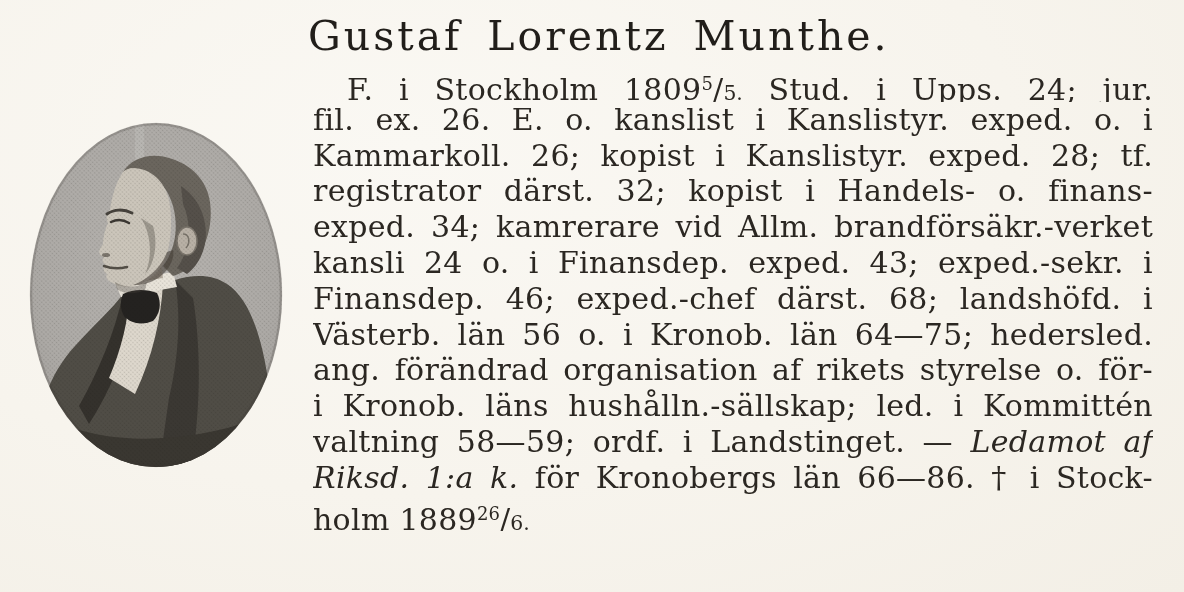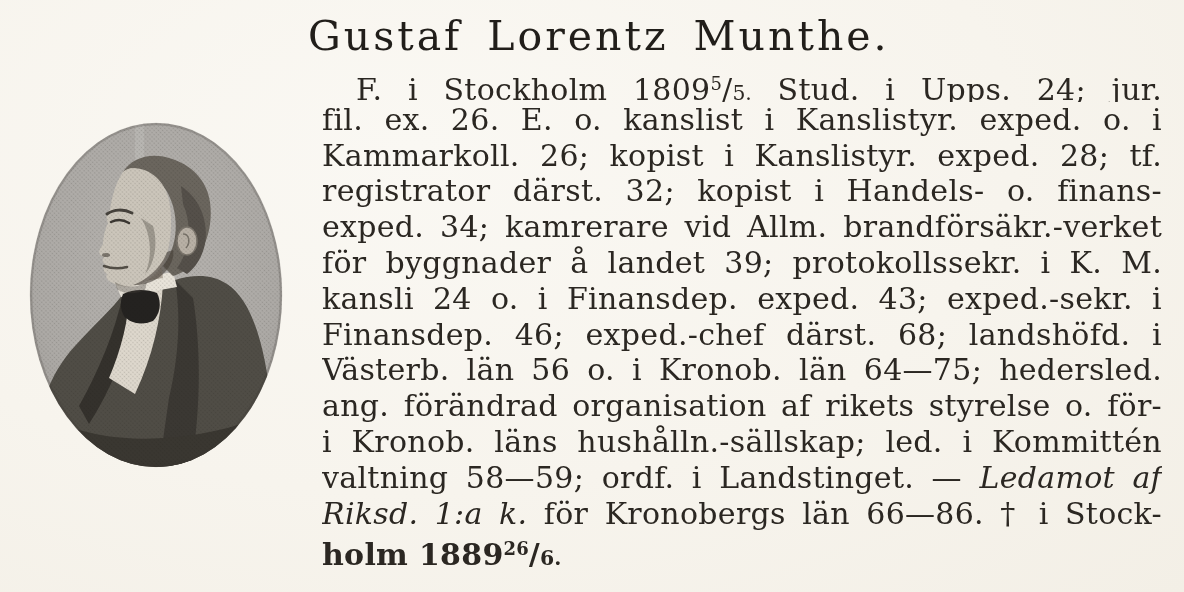--- a/index.html
+++ b/index.html
@@ -30,36 +30,36 @@
     font-size: 41px;
     letter-spacing: 3px;
     word-spacing: 9px;
     color: #211e1a;
     white-space: nowrap;
   }
 
   
   .bodytext {
     position: absolute;
-    left: 322px;
+    left: 313px;
     top: 66px;
     width: 840px;
     font-size: 30px;
     letter-spacing: 0.3px;
     color: #2b2722;
   }
   .line {
     height: 35.8px;
     line-height: 35.8px;
     text-align: justify;
     text-align-last: justify;
     overflow: hidden;
   }
   .line.indent { text-indent: 34px; }
-  .line.no-just { text-align: left; text-align-last: left; font-weight: bold; }
+  .line.no-just { text-align: left; text-align-last: left; }
   .seg-sup { font-size: 60%; vertical-align: 10px; letter-spacing: 0; }
   .seg-den { font-size: 68%; letter-spacing: 0; }
   .seg-it  { font-style: italic; }
 </style>
 </head>
 <body>
 
 <div class="page">
 
   <div class="portrait" role="img" aria-label="Oval halftone portrait photograph of Gustaf Lorentz Munthe: bust of a middle-aged man in profile facing left, high forehead, dark side hair and jaw whiskers, white shirt and collar with dark cravat, dark coat, on a gray vignette background">
@@ -139,21 +139,20 @@
   </div>
 
   <div class="title">Gustaf Lorentz Munthe.</div>
 
   <div class="bodytext">
       <div class="line indent"><span>F. i Stockholm 1809</span><span class="seg-sup">5</span><span>/</span><span class="seg-den">5.</span><span> Stud. i Upps. 24; jur.</span></div>
       <div class="line"><span>fil. ex. 26. E. o. kanslist i Kanslistyr. exped. o. i</span></div>
       <div class="line"><span>Kammarkoll. 26; kopist i Kanslistyr. exped. 28; tf.</span></div>
       <div class="line"><span>registrator därst. 32; kopist i Handels- o. finans-</span></div>
       <div class="line"><span>exped. 34; kamrerare vid Allm. brandförsäkr.-verket</span></div>
-      <div class="line"><span>för byggnader å landet 39; protokollssekr. i K. M.</span></div>
       <div class="line"><span>kansli 24 o. i Finansdep. exped. 43; exped.-sekr. i</span></div>
       <div class="line"><span>Finansdep. 46; exped.-chef därst. 68; landshöfd. i</span></div>
       <div class="line"><span>Västerb. län 56 o. i Kronob. län 64—75; hedersled.</span></div>
       <div class="line"><span>ang. förändrad organisation af rikets styrelse o. för-</span></div>
       <div class="line"><span>i Kronob. läns hushålln.-sällskap; led. i Kommittén</span></div>
       <div class="line"><span>valtning 58—59; ordf. i Landstinget. — </span><span class="seg-it">Ledamot af</span></div>
       <div class="line"><span class="seg-it">Riksd. 1:a k.</span><span> för Kronobergs län 66—86. † i Stock-</span></div>
       <div class="line no-just"><span>holm 1889</span><span class="seg-sup">26</span><span>/</span><span class="seg-den">6.</span></div>
     </div>
 

